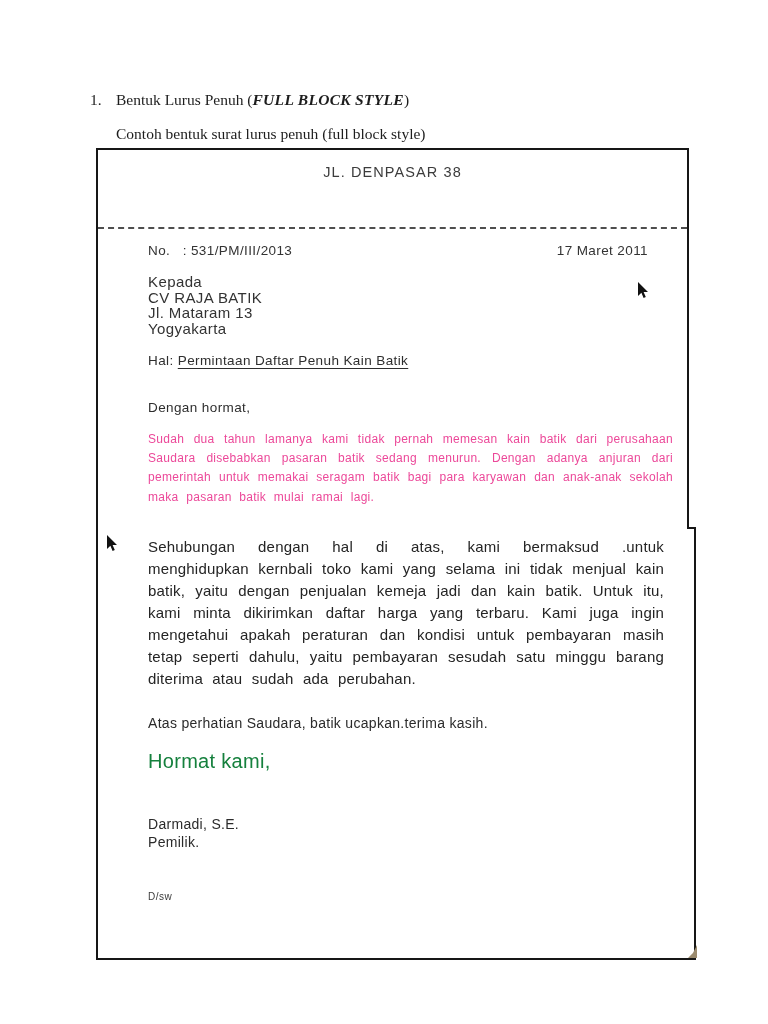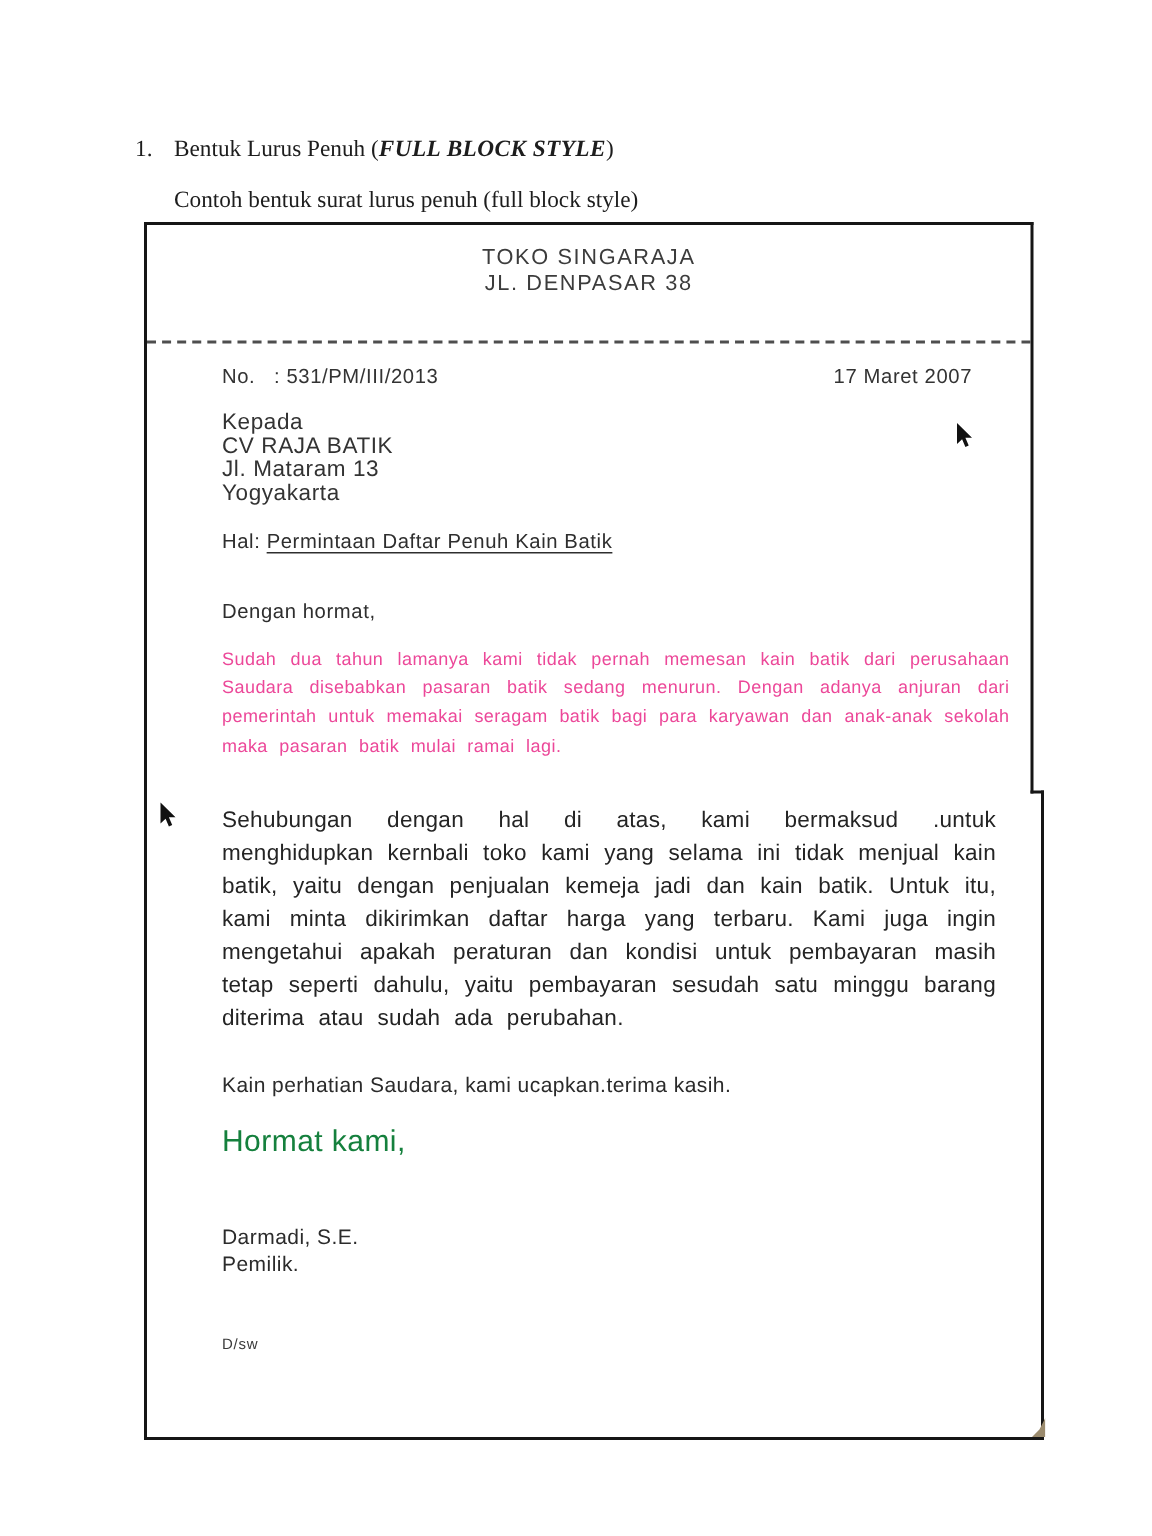--- a/index.html
+++ b/index.html
@@ -113,45 +113,44 @@
 
 <div class="abs frame seg-left"></div>
 <div class="abs frame seg-top"></div>
 <div class="abs frame seg-right1"></div>
 <div class="abs frame seg-jog"></div>
 <div class="abs frame seg-right2"></div>
 <div class="abs frame seg-bottom"></div>
 <div class="abs corner-mark" style="background:#9b8b6e"></div>
 
 <div class="abs letterhead">
-  <div>TOKO SINGARAJA</div>
   <div>JL. DENPASAR 38</div>
 </div>
 <div class="abs rule-dashed"></div>
 
 <div class="abs ref-line">
   <span class="no">No.   : 531/PM/III/2013</span>
-  <span>17 Maret 2007</span>
+  <span>17 Maret 2011</span>
 </div>
 
 <div class="abs recipient">
   <div>Kepada</div>
   <div>CV RAJA BATIK</div>
   <div>Jl. Mataram 13</div>
   <div>Yogyakarta</div>
 </div>
 
 <div class="abs subject-line"><span>Hal: </span><span class="subject">Permintaan Daftar Penuh Kain Batik</span></div>
 
 <div class="abs salutation">Dengan hormat,</div>
 
 <div class="abs para1">Sudah dua tahun lamanya kami tidak pernah memesan kain batik dari perusahaan Saudara disebabkan pasaran batik sedang menurun. Dengan adanya anjuran dari pemerintah untuk memakai seragam batik bagi para karyawan dan anak-anak sekolah maka pasaran batik mulai ramai lagi.</div>
 <div class="abs para2">Sehubungan dengan hal di atas, kami bermaksud .untuk menghidupkan kernbali toko kami yang selama ini tidak menjual kain batik, yaitu dengan penjualan kemeja jadi dan kain batik. Untuk itu, kami minta dikirimkan daftar harga yang terbaru. Kami juga ingin mengetahui apakah peraturan dan kondisi untuk pembayaran masih tetap seperti dahulu, yaitu pembayaran sesudah satu minggu barang diterima atau sudah ada perubahan.</div>
 
-<div class="abs closing">Kain perhatian Saudara, kami ucapkan.terima kasih.</div>
+<div class="abs closing">Atas perhatian Saudara, batik ucapkan.terima kasih.</div>
 <div class="abs signoff">Hormat kami,</div>
 <div class="abs signer">
   <div>Darmadi, S.E.</div>
   <div>Pemilik.</div>
 </div>
 <div class="abs initials">D/sw</div>
 
 <svg class="abs cursor cursor-1" viewBox="0 0 15 20">
   <path d="M2,1 L2,15 L5.4,11.8 L7.6,17 L9.8,16 L7.6,10.9 L12,10.9 Z" fill="#111111"></path>
 </svg>

